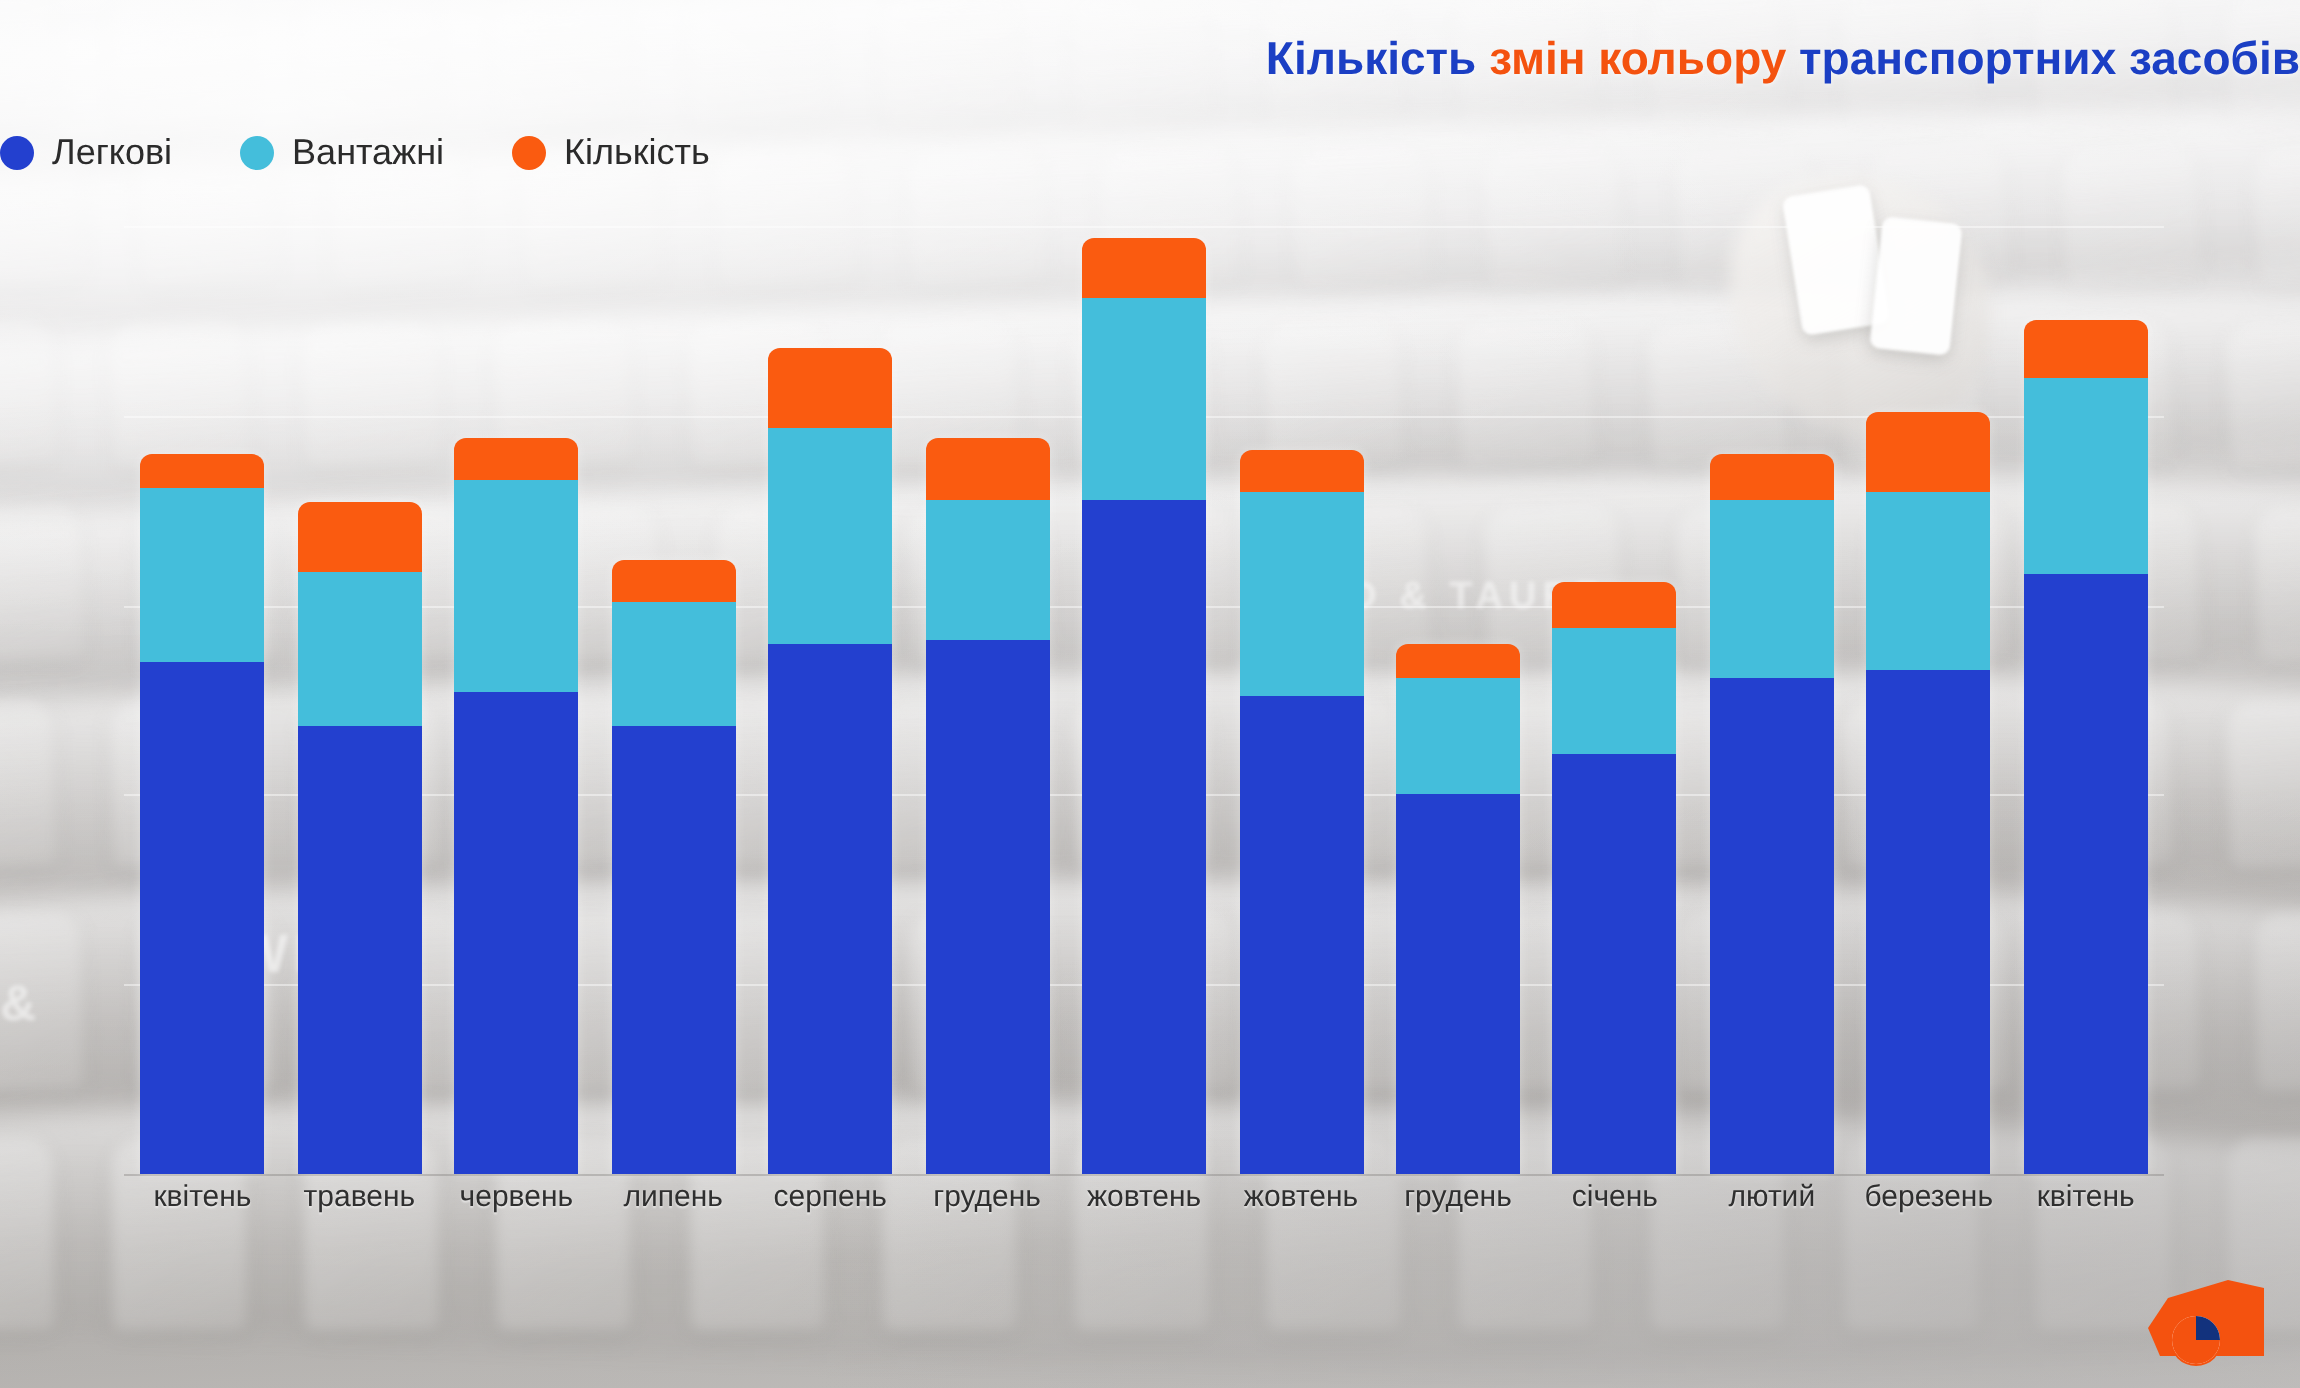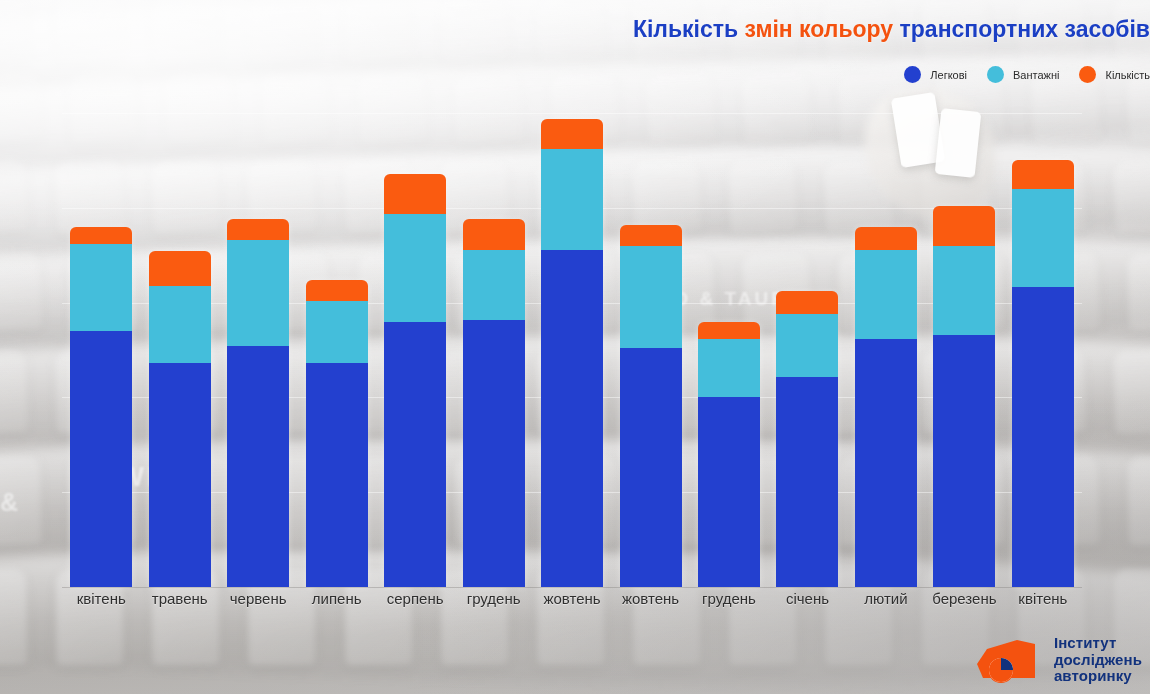--- a/index.html
+++ b/index.html
@@ -82,23 +82,23 @@
     font-weight: bold;
     color: #1b3fc4;
     text-shadow: 0 1px 2px rgba(255,255,255,.55);
   }
   .chart-title .hl { color: #f4520f; }
 
   .legend {
     position: absolute;
     top: 66px; left: 0; right: 0;
     display: flex;
-    justify-content: flex-end;
-    gap: 20px;
-    font-size: 11px;
+    justify-content: flex-start;
+    gap: 34px;
+    font-size: 18px;
     color: #2b2b2b;
   }
   .legend-item { display: flex; align-items: center; gap: 9px; }
   .legend-dot { width: 17px; height: 17px; border-radius: 50%; display: block; }
 
   .plot {
     position: absolute;
     left: 62px;
     top: 113px;
     width: 1020px;
@@ -432,20 +432,15 @@
     <div class="logo-mark">
       <svg viewBox="0 0 72 52" width="72" height="52" aria-hidden="true">
         <path d="M4 30 L14 15 L44 6 L62 10 L62 44 L10 44 Z" fill="#f4520f"></path>
         <circle cx="28" cy="36" r="13" fill="#f4520f"></circle>
         <circle cx="28" cy="36" r="12" fill="#ffffff" opacity=".95"></circle>
         <path d="M28 36 L28 24 A12 12 0 0 1 40 36 Z" fill="#12327d"></path>
         <path d="M28 36 L40 36 A12 12 0 0 1 16 36 Z" fill="#f4520f"></path>
         <path d="M28 36 L16 36 A12 12 0 0 1 28 24 Z" fill="#f4520f"></path>
       </svg>
     </div>
-    <div class="logo-text">
-      <div>Інститут</div>
-      <div>досліджень</div>
-      <div>авторинку</div>
-    </div>
   </div>
 
 </div>
 
 </body></html>

